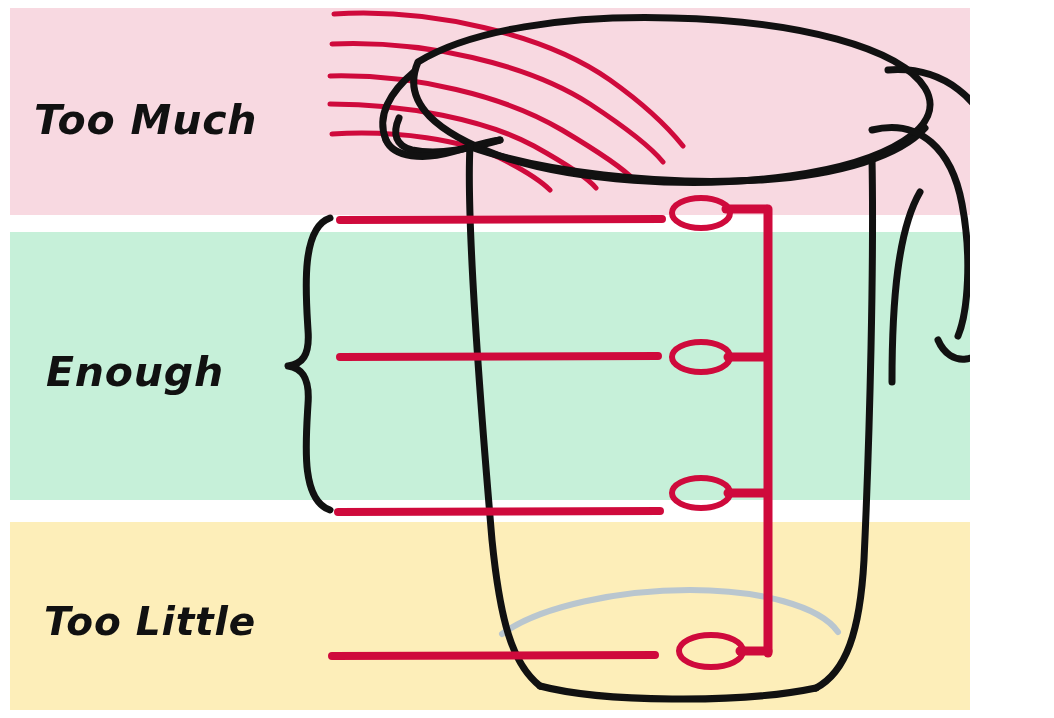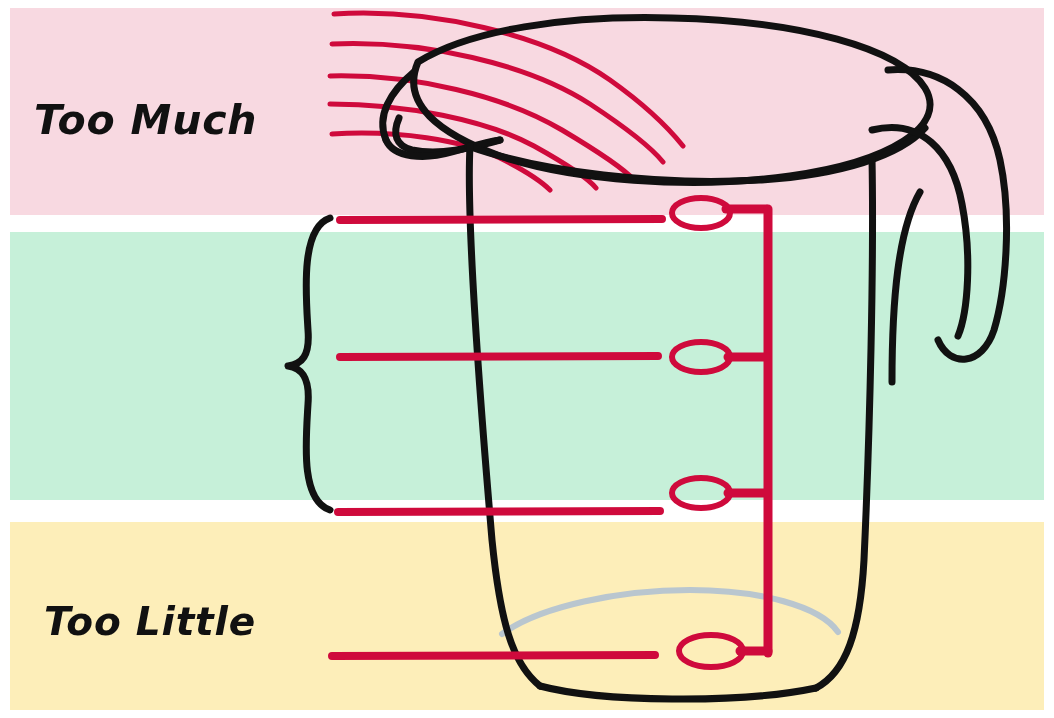--- a/index.html
+++ b/index.html
@@ -5,21 +5,21 @@
   html, body {
     margin: 0;
     padding: 0;
     background: #ffffff;
   }
   body {
     font-family: "DejaVu Sans", sans-serif;
   }
   #stage {
     position: relative;
-    width: 1054px;
+    width: 970px;
     height: 718px;
     background: #ffffff;
     overflow: hidden;
   }
   #stage svg {
     position: absolute;
     left: 0;
     top: 0;
     width: 1054px;
     height: 718px;
@@ -110,16 +110,17 @@
       <path d="M768,209 L768,653"></path>
       <path d="M728,357 L766,357"></path>
       <path d="M728,493 L766,493"></path>
       <path d="M740,651 L768,651"></path>
     </g>
 
   </svg>
 
   <div class="band-label" id="label-too-much">Too Much</div>
 
+  <div class="band-label" id="label-enough">Enough</div>
 
   <div class="band-label" id="label-too-little">Too Little</div>
 
 </div>
 
 </body></html>

